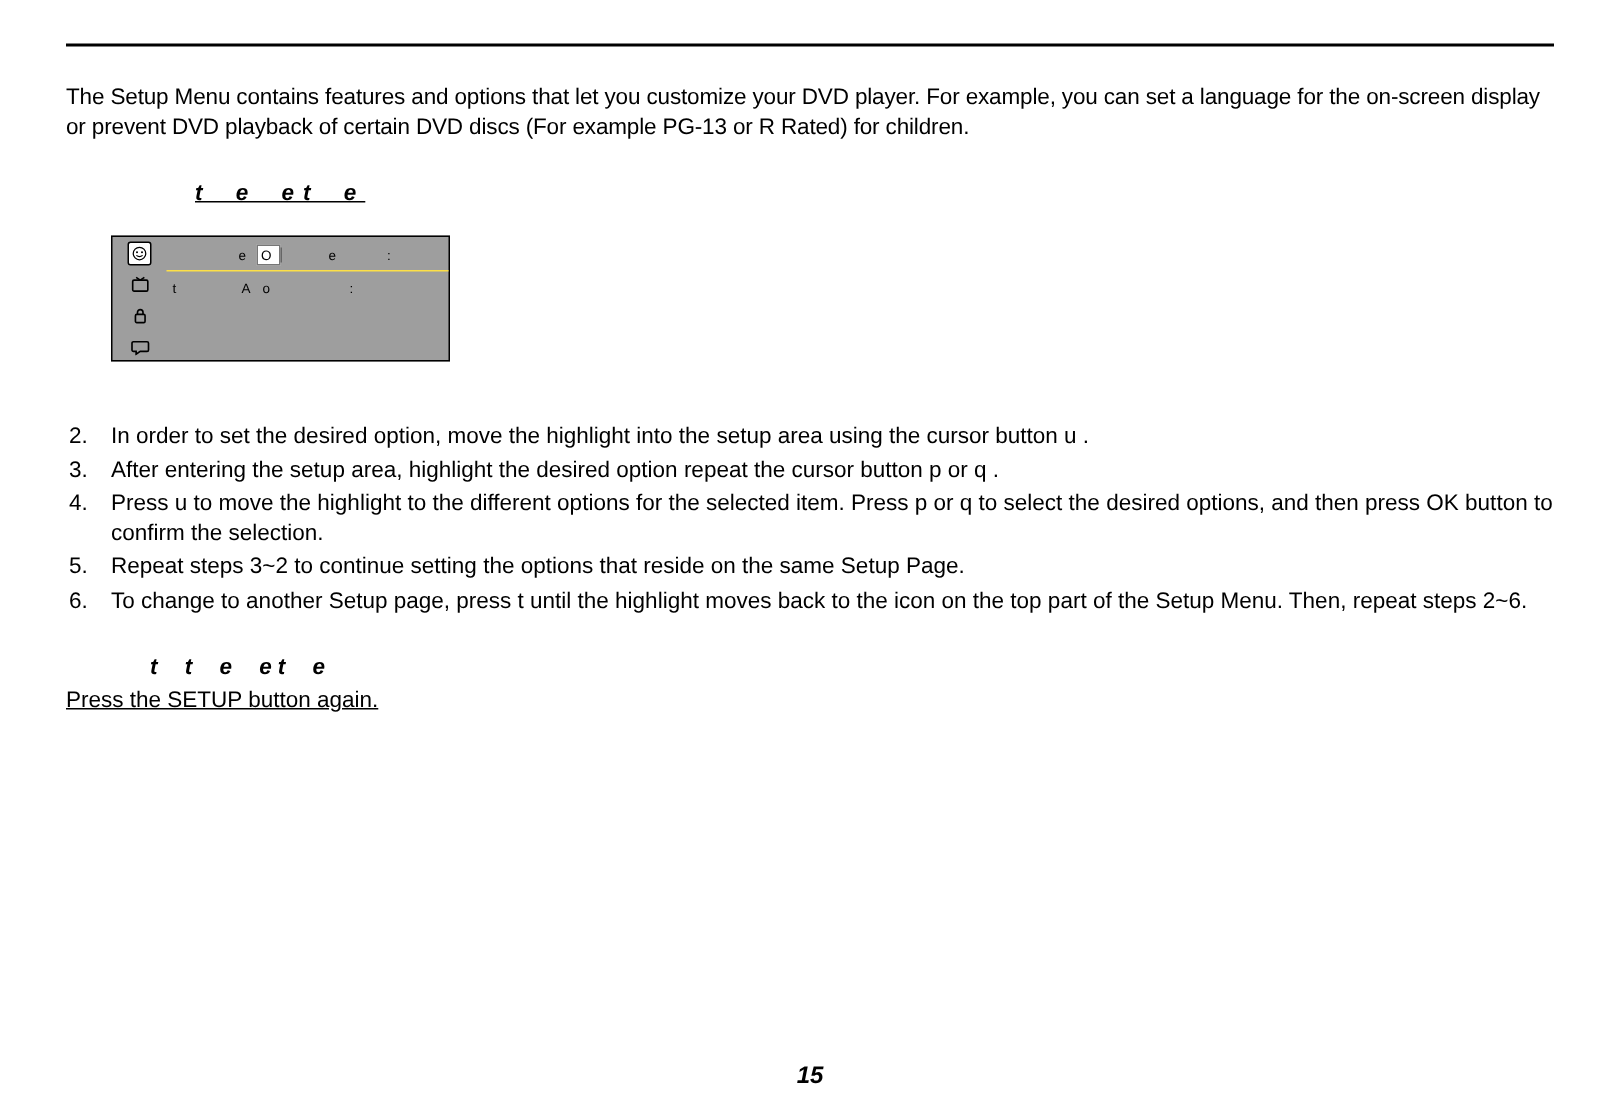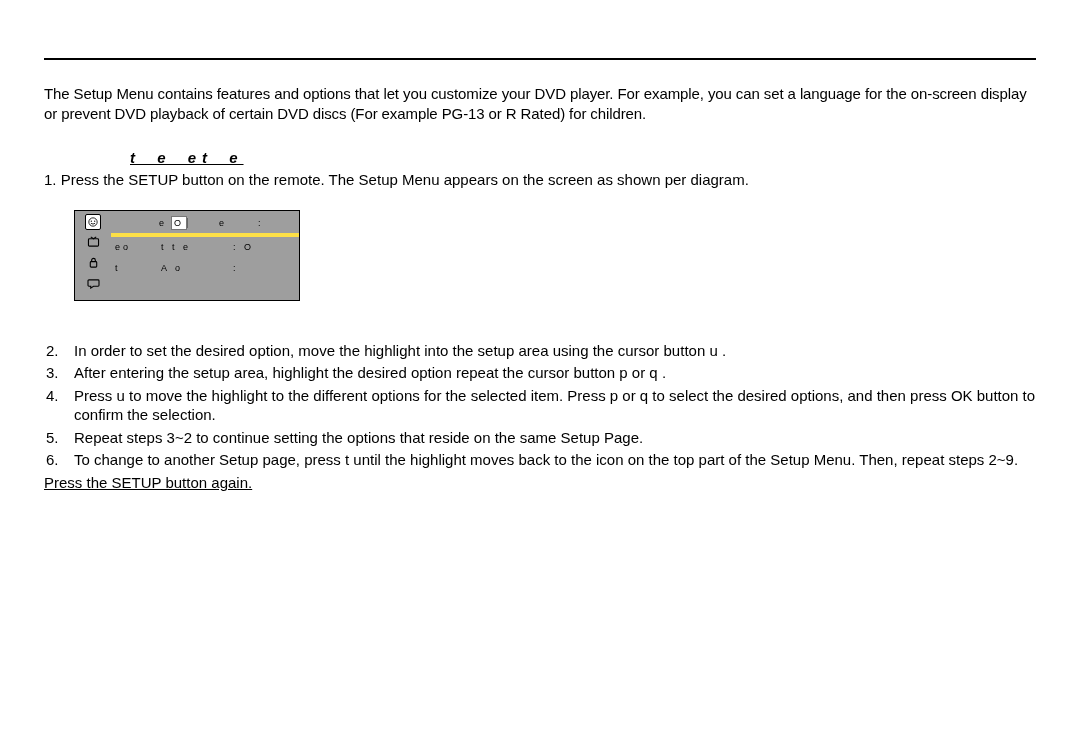--- a/index.html
+++ b/index.html
@@ -7,21 +7,21 @@
     padding: 0;
     background: #ffffff;
     font-family: Arial, Helvetica, sans-serif;
     color: #000;
   }
   .page {
     width: 1080px;
     height: 743px;
     position: relative;
     box-sizing: border-box;
-    padding: 58px 44px 0 44px;
+    padding: 29px 44px 0 44px;
   }
   .rule {
     border-top: 2px solid #000;
     margin-bottom: 24px;
   }
   .intro {
     font-size: 15px;
     line-height: 1.3;
     letter-spacing: -0.1px;
   }
@@ -91,21 +91,21 @@
     font-size: 9px;
     color: #000;
     padding-top: 2px;
   }
   .diagram-row {
     display: flex;
     height: 21px;
     align-items: center;
   }
   .diagram-row.header {
-    border-bottom: 4px solid #fde047;
+    border-bottom: 1px solid #fde047;
     height: 20px;
   }
   .dcol1 { width: 46px; padding-left: 4px; letter-spacing: 3px;}
   .dcol2 { width: 72px; letter-spacing: 3px;}
   .dcol3 { width: 60px; letter-spacing: 3px;}
   .dcolh1 { width: 72px; padding-left: 4px; text-align:right; letter-spacing: 3px;}
   .dcolh1 .hl { background:#fff; padding:1px 2px; border:1px solid #777; margin-left:4px; }
   .dcolh2 { width: 70px; text-align:center; letter-spacing: 3px;}
   .dcolh3 { letter-spacing: 3px;}
 
@@ -169,21 +169,20 @@
 <body>
 
 <div class="page">
 
   <div class="rule"></div>
 
   <div class="intro">The Setup Menu contains features and options that let you customize your DVD player. For example, you can set a language for the on-screen display or prevent DVD playback of certain DVD discs (For example PG-13 or R Rated) for children.</div>
 
   <div class="section-heading">t e et e</div>
 
-  <div class="step1">1.  Press the SETUP button on the remote. The Setup Menu appears on the screen as shown per diagram.</div>
 
   <div class="diagram-box">
     <div class="diagram-inner">
       <div class="diagram-left">
         <div class="cell highlight">
           <svg viewBox="0 0 12 12" width="10" height="10">
               <circle cx="6" cy="6" r="5" fill="none" stroke="#000" stroke-width="1"></circle>
               <circle cx="4" cy="5" r="0.8" fill="#000"></circle>
               <circle cx="8" cy="5" r="0.8" fill="#000"></circle>
               <path d="M3.5 7.5 Q6 9.5 8.5 7.5" fill="none" stroke="#000" stroke-width="1"></path>
@@ -207,25 +206,20 @@
             </svg>
         </div>
       </div>
       <div class="diagram-right">
         <div class="diagram-row header">
           <div class="dcolh1"><span>e</span><span class="hl">O</span></div>
           <div class="dcolh2 header-right-border">e</div>
           <div class="dcolh3">:</div>
         </div>
         <div class="diagram-row">
-          <div class="dcol1">eo</div>
-          <div class="dcol2">t t e</div>
-          <div class="dcol3">: O</div>
-        </div>
-        <div class="diagram-row">
           <div class="dcol1">t</div>
           <div class="dcol2">A   o</div>
           <div class="dcol3">:</div>
         </div>
         <div class="diagram-row"></div>
       </div>
     </div>
   </div>
 
   <div class="steps-wrap">
@@ -241,22 +235,24 @@
       <li>
         <span class="num">4.</span>
         <span class="txt">Press  u  to move the highlight to the different options for the selected item. Press  p  or  q  to select the desired options, and then press OK button to confirm the selection.</span>
       </li>
       <li>
         <span class="num">5.</span>
         <span class="txt">Repeat steps 3~2 to continue setting the options that reside on the same Setup Page.</span>
       </li>
       <li>
         <span class="num">6.</span>
-        <span class="txt">To change to another Setup page, press  t  until the highlight moves back to the icon on the top part of the Setup Menu. Then, repeat steps 2~9.</span>
+        <span class="txt">To change to another Setup page, press  t  until the highlight moves back to the icon on the top part of the Setup Menu. Then, repeat steps 2~6.</span>
       </li>
     </ol>
   </div>
 
+  <div class="section-heading2">t t e et e</div>
 
   <div class="exit-text">Press the SETUP button again.</div>
 
+  <div class="page-number">15</div>
 
 </div>
 
 </body></html>

